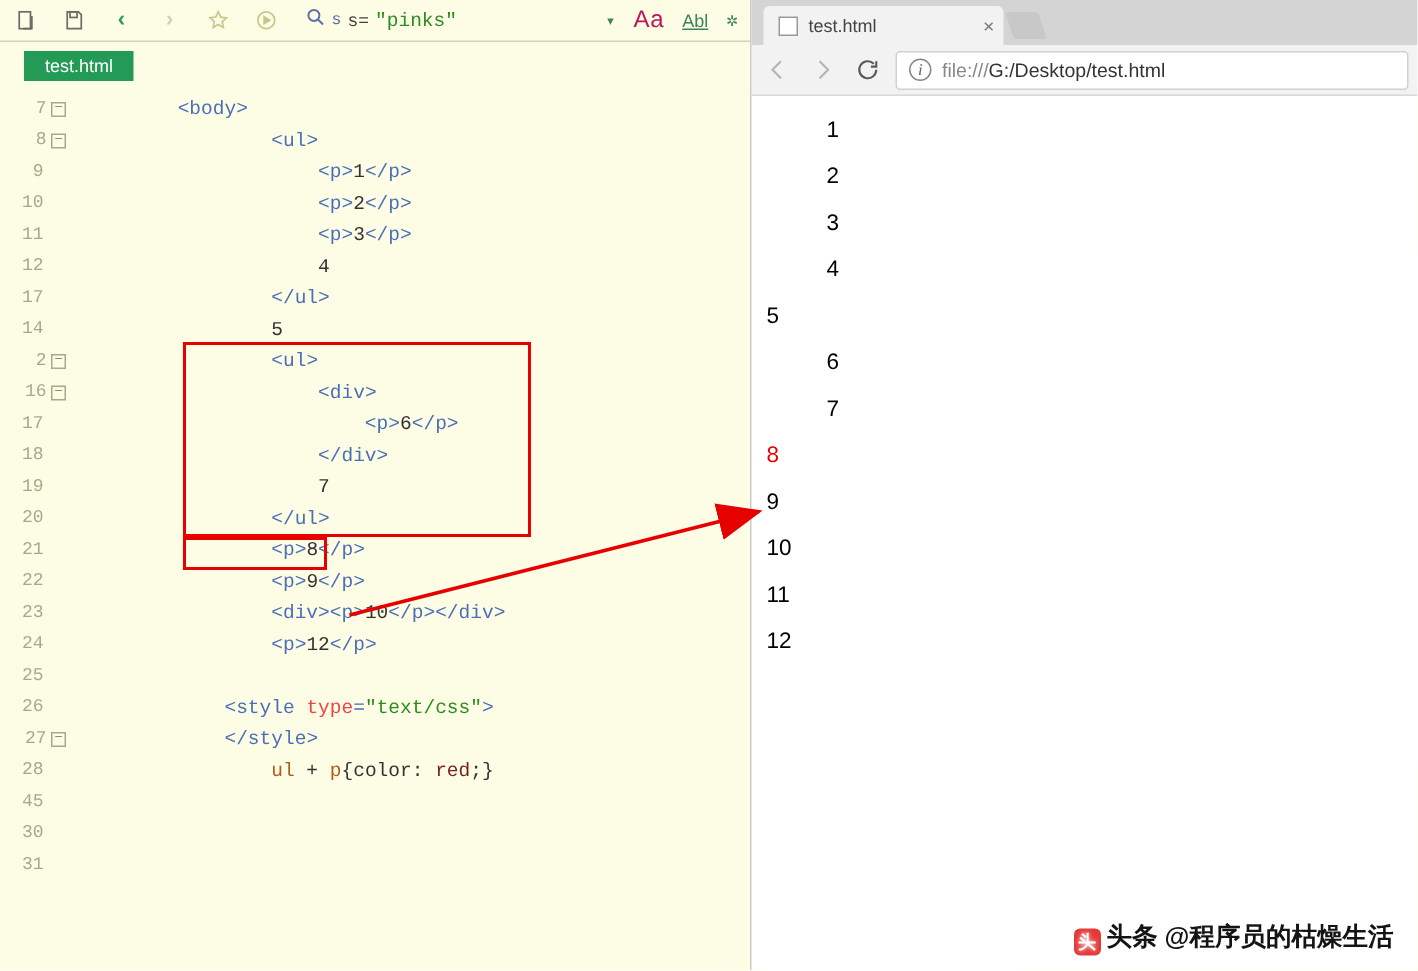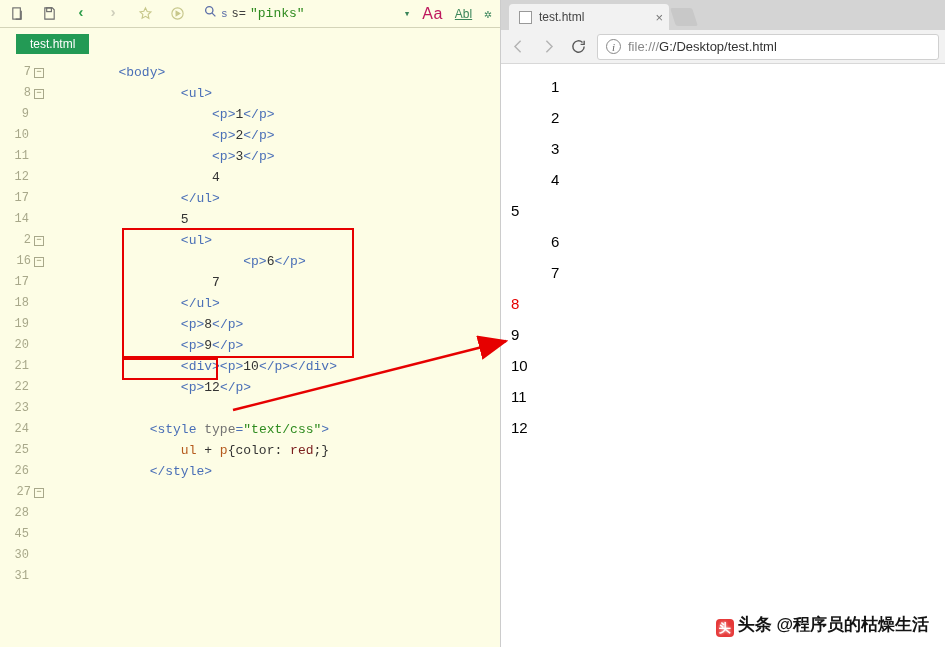--- a/index.html
+++ b/index.html
@@ -33,21 +33,21 @@
 .gutter { width: 50px; text-align: right; color: #a8a88a; padding-right: 6px; }
 .gutter-row { height: 21px; line-height: 21px; display: flex; justify-content: flex-end; align-items: center; gap: 3px; }
 .gutter-num { font-size: 12px; }
 .fold { width: 10px; height: 10px; border: 1px solid #a8a88a; display: inline-flex; align-items: center; justify-content: center; font-size: 9px; line-height: 1; color: #888860; }
 .fold-sp { width: 12px; display: inline-block; }
 
 .code-text { flex: 1; padding-left: 6px; position: relative; }
 .code-line { height: 21px; line-height: 21px; white-space: pre; color: #333; }
 .tag-b { color: #4a6fb7; } 
 .tag-n { color: #4a6fb7; } 
-.attr-n { color: #737373; }
+.attr-n { color: #ef4444; }
 .attr-v { color: #2e8b1f; }
 .txt { color: #333; }
 .sel-k { color: #b55a1d; }
 .sel-o { color: #333; }
 .css-p { color: #333; }
 .css-v { color: #7a1c1c; }
 
 
 .redbox { position: absolute; border: 2px solid #e60000; pointer-events: none; }
 
@@ -248,31 +248,33 @@
       <div class="redbox" style="left:72px; top:296px; width:96px; height:22px;"></div>
     <div class="code-line">&nbsp;&nbsp;&nbsp;&nbsp;&nbsp;&nbsp;&nbsp;&nbsp;<span class="tag-b">&lt;</span><span class="tag-n">body</span><span class="tag-b">&gt;</span></div>
         <div class="code-line">&nbsp;&nbsp;&nbsp;&nbsp;&nbsp;&nbsp;&nbsp;&nbsp;&nbsp;&nbsp;&nbsp;&nbsp;&nbsp;&nbsp;&nbsp;&nbsp;<span class="tag-b">&lt;</span><span class="tag-n">ul</span><span class="tag-b">&gt;</span></div>
         <div class="code-line">&nbsp;&nbsp;&nbsp;&nbsp;&nbsp;&nbsp;&nbsp;&nbsp;&nbsp;&nbsp;&nbsp;&nbsp;&nbsp;&nbsp;&nbsp;&nbsp;&nbsp;&nbsp;&nbsp;&nbsp;<span class="tag-b">&lt;</span><span class="tag-n">p</span><span class="tag-b">&gt;</span><span class="txt">1</span><span class="tag-b">&lt;/</span><span class="tag-n">p</span><span class="tag-b">&gt;</span></div>
         <div class="code-line">&nbsp;&nbsp;&nbsp;&nbsp;&nbsp;&nbsp;&nbsp;&nbsp;&nbsp;&nbsp;&nbsp;&nbsp;&nbsp;&nbsp;&nbsp;&nbsp;&nbsp;&nbsp;&nbsp;&nbsp;<span class="tag-b">&lt;</span><span class="tag-n">p</span><span class="tag-b">&gt;</span><span class="txt">2</span><span class="tag-b">&lt;/</span><span class="tag-n">p</span><span class="tag-b">&gt;</span></div>
         <div class="code-line">&nbsp;&nbsp;&nbsp;&nbsp;&nbsp;&nbsp;&nbsp;&nbsp;&nbsp;&nbsp;&nbsp;&nbsp;&nbsp;&nbsp;&nbsp;&nbsp;&nbsp;&nbsp;&nbsp;&nbsp;<span class="tag-b">&lt;</span><span class="tag-n">p</span><span class="tag-b">&gt;</span><span class="txt">3</span><span class="tag-b">&lt;/</span><span class="tag-n">p</span><span class="tag-b">&gt;</span></div>
         <div class="code-line">&nbsp;&nbsp;&nbsp;&nbsp;&nbsp;&nbsp;&nbsp;&nbsp;&nbsp;&nbsp;&nbsp;&nbsp;&nbsp;&nbsp;&nbsp;&nbsp;&nbsp;&nbsp;&nbsp;&nbsp;<span class="txt">4</span></div>
         <div class="code-line">&nbsp;&nbsp;&nbsp;&nbsp;&nbsp;&nbsp;&nbsp;&nbsp;&nbsp;&nbsp;&nbsp;&nbsp;&nbsp;&nbsp;&nbsp;&nbsp;<span class="tag-b">&lt;/</span><span class="tag-n">ul</span><span class="tag-b">&gt;</span></div>
         <div class="code-line">&nbsp;&nbsp;&nbsp;&nbsp;&nbsp;&nbsp;&nbsp;&nbsp;&nbsp;&nbsp;&nbsp;&nbsp;&nbsp;&nbsp;&nbsp;&nbsp;<span class="txt">5</span></div>
         <div class="code-line">&nbsp;&nbsp;&nbsp;&nbsp;&nbsp;&nbsp;&nbsp;&nbsp;&nbsp;&nbsp;&nbsp;&nbsp;&nbsp;&nbsp;&nbsp;&nbsp;<span class="tag-b">&lt;</span><span class="tag-n">ul</span><span class="tag-b">&gt;</span></div>
+        <div class="code-line">&nbsp;&nbsp;&nbsp;&nbsp;&nbsp;&nbsp;&nbsp;&nbsp;&nbsp;&nbsp;&nbsp;&nbsp;&nbsp;&nbsp;&nbsp;&nbsp;&nbsp;&nbsp;&nbsp;&nbsp;<span class="tag-b">&lt;</span><span class="tag-n">div</span><span class="tag-b">&gt;</span></div>
         <div class="code-line">&nbsp;&nbsp;&nbsp;&nbsp;&nbsp;&nbsp;&nbsp;&nbsp;&nbsp;&nbsp;&nbsp;&nbsp;&nbsp;&nbsp;&nbsp;&nbsp;&nbsp;&nbsp;&nbsp;&nbsp;&nbsp;&nbsp;&nbsp;&nbsp;<span class="tag-b">&lt;</span><span class="tag-n">p</span><span class="tag-b">&gt;</span><span class="txt">6</span><span class="tag-b">&lt;/</span><span class="tag-n">p</span><span class="tag-b">&gt;</span></div>
+        <div class="code-line">&nbsp;&nbsp;&nbsp;&nbsp;&nbsp;&nbsp;&nbsp;&nbsp;&nbsp;&nbsp;&nbsp;&nbsp;&nbsp;&nbsp;&nbsp;&nbsp;&nbsp;&nbsp;&nbsp;&nbsp;<span class="tag-b">&lt;/</span><span class="tag-n">div</span><span class="tag-b">&gt;</span></div>
         <div class="code-line">&nbsp;&nbsp;&nbsp;&nbsp;&nbsp;&nbsp;&nbsp;&nbsp;&nbsp;&nbsp;&nbsp;&nbsp;&nbsp;&nbsp;&nbsp;&nbsp;&nbsp;&nbsp;&nbsp;&nbsp;<span class="txt">7</span></div>
         <div class="code-line">&nbsp;&nbsp;&nbsp;&nbsp;&nbsp;&nbsp;&nbsp;&nbsp;&nbsp;&nbsp;&nbsp;&nbsp;&nbsp;&nbsp;&nbsp;&nbsp;<span class="tag-b">&lt;/</span><span class="tag-n">ul</span><span class="tag-b">&gt;</span></div>
         <div class="code-line">&nbsp;&nbsp;&nbsp;&nbsp;&nbsp;&nbsp;&nbsp;&nbsp;&nbsp;&nbsp;&nbsp;&nbsp;&nbsp;&nbsp;&nbsp;&nbsp;<span class="tag-b">&lt;</span><span class="tag-n">p</span><span class="tag-b">&gt;</span><span class="txt">8</span><span class="tag-b">&lt;/</span><span class="tag-n">p</span><span class="tag-b">&gt;</span></div>
         <div class="code-line">&nbsp;&nbsp;&nbsp;&nbsp;&nbsp;&nbsp;&nbsp;&nbsp;&nbsp;&nbsp;&nbsp;&nbsp;&nbsp;&nbsp;&nbsp;&nbsp;<span class="tag-b">&lt;</span><span class="tag-n">p</span><span class="tag-b">&gt;</span><span class="txt">9</span><span class="tag-b">&lt;/</span><span class="tag-n">p</span><span class="tag-b">&gt;</span></div>
         <div class="code-line">&nbsp;&nbsp;&nbsp;&nbsp;&nbsp;&nbsp;&nbsp;&nbsp;&nbsp;&nbsp;&nbsp;&nbsp;&nbsp;&nbsp;&nbsp;&nbsp;<span class="tag-b">&lt;</span><span class="tag-n">div</span><span class="tag-b">&gt;&lt;</span><span class="tag-n">p</span><span class="tag-b">&gt;</span><span class="txt">10</span><span class="tag-b">&lt;/</span><span class="tag-n">p</span><span class="tag-b">&gt;&lt;/</span><span class="tag-n">div</span><span class="tag-b">&gt;</span></div>
         <div class="code-line">&nbsp;&nbsp;&nbsp;&nbsp;&nbsp;&nbsp;&nbsp;&nbsp;&nbsp;&nbsp;&nbsp;&nbsp;&nbsp;&nbsp;&nbsp;&nbsp;<span class="tag-b">&lt;</span><span class="tag-n">p</span><span class="tag-b">&gt;</span><span class="txt">12</span><span class="tag-b">&lt;/</span><span class="tag-n">p</span><span class="tag-b">&gt;</span></div>
         <div class="code-line"></div>
         <div class="code-line">&nbsp;&nbsp;&nbsp;&nbsp;&nbsp;&nbsp;&nbsp;&nbsp;&nbsp;&nbsp;&nbsp;&nbsp;<span class="tag-b">&lt;</span><span class="tag-n">style</span><span class="txt"> </span><span class="attr-n">type</span><span class="tag-b">=</span><span class="attr-v">"text/css"</span><span class="tag-b">&gt;</span></div>
+        <div class="code-line">&nbsp;&nbsp;&nbsp;&nbsp;&nbsp;&nbsp;&nbsp;&nbsp;&nbsp;&nbsp;&nbsp;&nbsp;<span class="tag-b">&lt;/</span><span class="tag-n">style</span><span class="tag-b">&gt;</span></div>
         <div class="code-line">&nbsp;&nbsp;&nbsp;&nbsp;&nbsp;&nbsp;&nbsp;&nbsp;&nbsp;&nbsp;&nbsp;&nbsp;&nbsp;&nbsp;&nbsp;&nbsp;<span class="sel-k">ul</span><span class="sel-o"> + </span><span class="sel-k">p</span><span class="sel-o">{</span><span class="css-p">color</span><span class="sel-o">: </span><span class="css-v">red</span><span class="sel-o">;}</span></div>
-        <div class="code-line">&nbsp;&nbsp;&nbsp;&nbsp;&nbsp;&nbsp;&nbsp;&nbsp;&nbsp;&nbsp;&nbsp;&nbsp;<span class="tag-b">&lt;/</span><span class="tag-n">style</span><span class="tag-b">&gt;</span></div>
         <div class="code-line"></div>
         <div class="code-line"></div>
       </div>
   </div>
 </div>
 
 <div class="browser-panel">
 
   <div class="chrome-tabstrip">
     <div class="chrome-tab">

